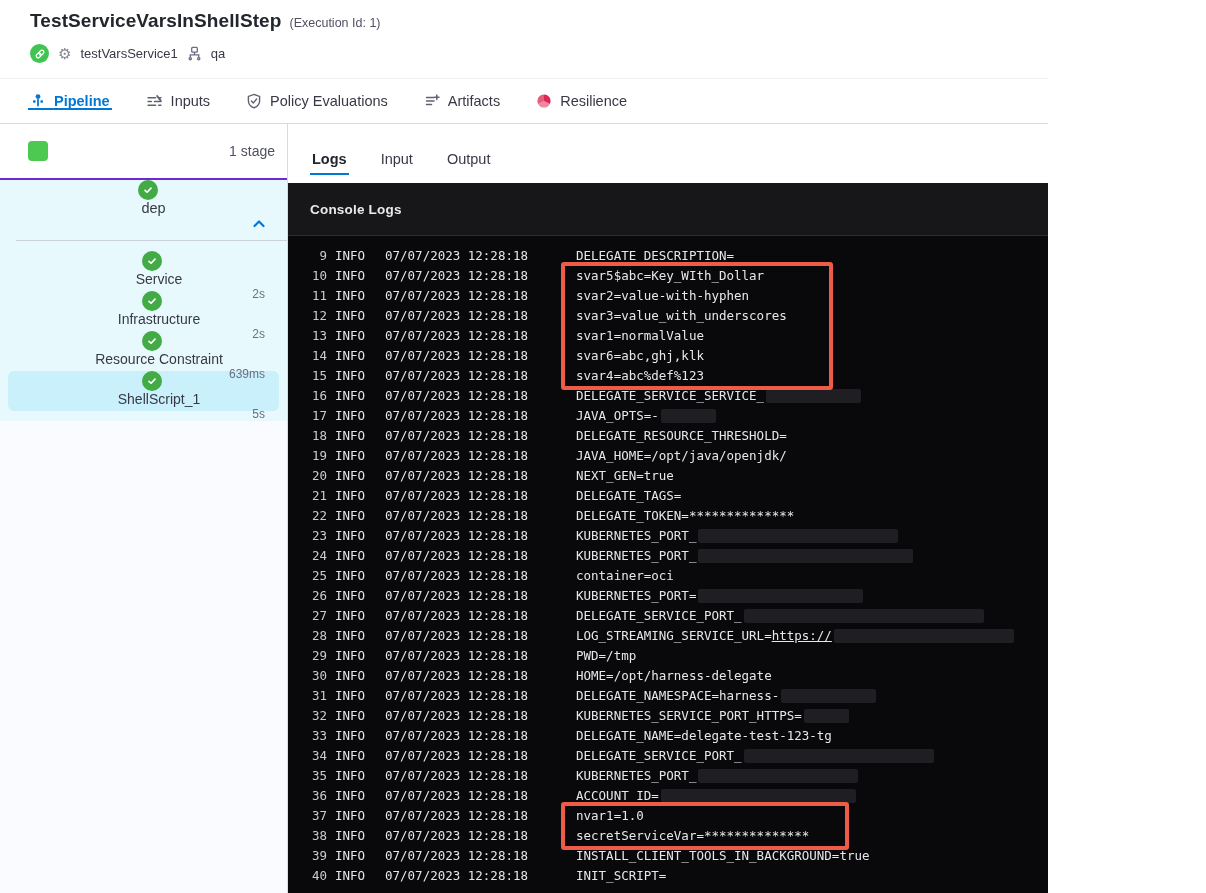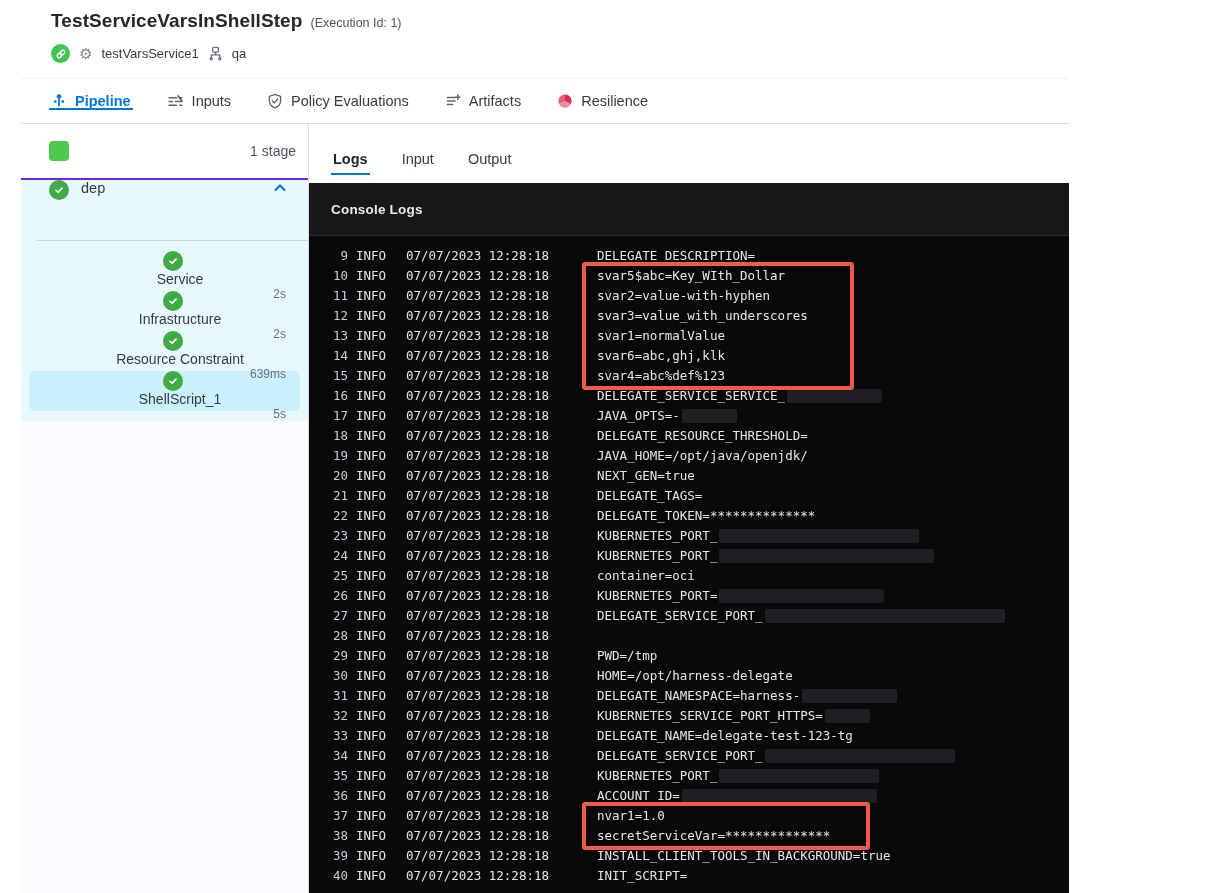--- a/index.html
+++ b/index.html
@@ -1,18 +1,18 @@
 <!DOCTYPE html>
 <html><head>
 <meta charset="utf-8">
 <style>
   * { margin:0; padding:0; box-sizing:border-box; }
   html,body { background:#fff; }
   body { font-family:"Liberation Sans", sans-serif; }
-  .app { position:relative; width:1048px; height:893px; overflow:hidden; background:#fff;margin-left:21px; }
+  .app { position:relative; width:1048px; height:893px; overflow:hidden; background:#fff; }
 
   
   .page-header { height:78px; background:#fff; padding:10px 0 0 30px; }
   .title-row { display:flex; align-items:baseline; gap:8px; }
   .title-row h1 { font-size:19px; font-weight:bold; color:#22272e; letter-spacing:.1px; }
   .exec-id { font-size:12.5px; color:#4f5162; }
   .meta-row { display:flex; align-items:center; gap:9px; margin-top:12px; }
   .svc-circle { width:19px; height:19px; border-radius:50%; background:#42c452; display:flex; align-items:center; justify-content:center; }
   .gear { font-size:15px; color:#858891; line-height:1; }
   .meta-label { font-size:13px; color:#383946; }
@@ -24,21 +24,21 @@
   .main-tab.active { color:#0278d5; font-weight:bold; }
   .main-tab.active::after { content:""; position:absolute; left:-2px; right:-2px; bottom:-1px; height:2px; background:#0278d5; }
 
   
   .content { display:flex; height:769px; }
   .sidebar { width:288px; border-right:1px solid #d9dae5; background:#fafbfe; display:flex; flex-direction:column; }
   .sidebar-header { height:56px; background:#fff; border-bottom:2px solid #6d28d9; display:flex; align-items:center; padding:0 12px 0 28px; }
   .stage-square { width:20px; height:20px; border-radius:4px; background:#4dc952; }
   .stage-count { margin-left:auto; font-size:14px; color:#4f5162; }
   .stage-block { background:#e8f9fd; padding-bottom:10px; }
-  .stage-row { height:60px; display:flex; align-items:flex-start; padding:0 20px 0 28px; cursor:pointer; }
+  .stage-row { height:60px; display:flex; align-items:center; padding:0 20px 0 28px; cursor:pointer;flex-direction:column; }
   .stage-name { margin-left:12px; font-size:14.5px; color:#383946; }
   .chev { margin-left:auto; display:flex; }
   .stage-sep { height:1px; background:#ccd2dd; margin-left:16px; }
   .steps { list-style:none; padding:10px 8px 0 8px; }
   .step-row { height:40px; display:flex; align-items:center; padding:0 14px 0 30px; border-radius:6px; cursor:pointer;flex-direction:column; }
   .step-row.selected { background:#c9f0fb; }
   .step-name { margin-left:15px; font-size:14px; color:#383946; }
   .step-dur { margin-left:auto; font-size:12px; color:#6b6d85; }
   .check { width:20px; height:20px; border-radius:50%; background:#42ab45; display:flex; align-items:center; justify-content:center; flex:0 0 auto; }
 
@@ -233,21 +233,21 @@
             <div class="log-line"><span class="log-num">18</span><span class="log-level">INFO</span><span class="log-time">07/07/2023 12:28:18</span><span class="log-msg"><span>DELEGATE_RESOURCE_THRESHOLD=</span></span></div>
             <div class="log-line"><span class="log-num">19</span><span class="log-level">INFO</span><span class="log-time">07/07/2023 12:28:18</span><span class="log-msg"><span>JAVA_HOME=/opt/java/openjdk/</span></span></div>
             <div class="log-line"><span class="log-num">20</span><span class="log-level">INFO</span><span class="log-time">07/07/2023 12:28:18</span><span class="log-msg"><span>NEXT_GEN=true</span></span></div>
             <div class="log-line"><span class="log-num">21</span><span class="log-level">INFO</span><span class="log-time">07/07/2023 12:28:18</span><span class="log-msg"><span>DELEGATE_TAGS=</span></span></div>
             <div class="log-line"><span class="log-num">22</span><span class="log-level">INFO</span><span class="log-time">07/07/2023 12:28:18</span><span class="log-msg"><span>DELEGATE_TOKEN=**************</span></span></div>
             <div class="log-line"><span class="log-num">23</span><span class="log-level">INFO</span><span class="log-time">07/07/2023 12:28:18</span><span class="log-msg"><span>KUBERNETES_PORT_</span><span class="redacted" style="width: 200px;"></span></span></div>
             <div class="log-line"><span class="log-num">24</span><span class="log-level">INFO</span><span class="log-time">07/07/2023 12:28:18</span><span class="log-msg"><span>KUBERNETES_PORT_</span><span class="redacted" style="width: 215px;"></span></span></div>
             <div class="log-line"><span class="log-num">25</span><span class="log-level">INFO</span><span class="log-time">07/07/2023 12:28:18</span><span class="log-msg"><span>container=oci</span></span></div>
             <div class="log-line"><span class="log-num">26</span><span class="log-level">INFO</span><span class="log-time">07/07/2023 12:28:18</span><span class="log-msg"><span>KUBERNETES_PORT=</span><span class="redacted" style="width: 165px;"></span></span></div>
             <div class="log-line"><span class="log-num">27</span><span class="log-level">INFO</span><span class="log-time">07/07/2023 12:28:18</span><span class="log-msg"><span>DELEGATE_SERVICE_PORT_</span><span class="redacted" style="width: 240px;"></span></span></div>
-            <div class="log-line"><span class="log-num">28</span><span class="log-level">INFO</span><span class="log-time">07/07/2023 12:28:18</span></div>
+            <div class="log-line"><span class="log-num">28</span><span class="log-level">INFO</span><span class="log-time">07/07/2023 12:28:18</span><span class="log-msg"><span>LOG_STREAMING_SERVICE_URL=</span><span class="log-link">https://</span><span class="redacted" style="width: 180px;"></span></span></div>
             <div class="log-line"><span class="log-num">29</span><span class="log-level">INFO</span><span class="log-time">07/07/2023 12:28:18</span><span class="log-msg"><span>PWD=/tmp</span></span></div>
             <div class="log-line"><span class="log-num">30</span><span class="log-level">INFO</span><span class="log-time">07/07/2023 12:28:18</span><span class="log-msg"><span>HOME=/opt/harness-delegate</span></span></div>
             <div class="log-line"><span class="log-num">31</span><span class="log-level">INFO</span><span class="log-time">07/07/2023 12:28:18</span><span class="log-msg"><span>DELEGATE_NAMESPACE=harness-</span><span class="redacted" style="width: 95px;"></span></span></div>
             <div class="log-line"><span class="log-num">32</span><span class="log-level">INFO</span><span class="log-time">07/07/2023 12:28:18</span><span class="log-msg"><span>KUBERNETES_SERVICE_PORT_HTTPS=</span><span class="redacted" style="width: 45px;"></span></span></div>
             <div class="log-line"><span class="log-num">33</span><span class="log-level">INFO</span><span class="log-time">07/07/2023 12:28:18</span><span class="log-msg"><span>DELEGATE_NAME=delegate-test-123-tg</span></span></div>
             <div class="log-line"><span class="log-num">34</span><span class="log-level">INFO</span><span class="log-time">07/07/2023 12:28:18</span><span class="log-msg"><span>DELEGATE_SERVICE_PORT_</span><span class="redacted" style="width: 190px;"></span></span></div>
             <div class="log-line"><span class="log-num">35</span><span class="log-level">INFO</span><span class="log-time">07/07/2023 12:28:18</span><span class="log-msg"><span>KUBERNETES_PORT_</span><span class="redacted" style="width: 160px;"></span></span></div>
             <div class="log-line"><span class="log-num">36</span><span class="log-level">INFO</span><span class="log-time">07/07/2023 12:28:18</span><span class="log-msg"><span>ACCOUNT_ID=</span><span class="redacted" style="width: 195px;"></span></span></div>
             <div class="log-line"><span class="log-num">37</span><span class="log-level">INFO</span><span class="log-time">07/07/2023 12:28:18</span><span class="log-msg"><span>nvar1=1.0</span></span></div>
             <div class="log-line"><span class="log-num">38</span><span class="log-level">INFO</span><span class="log-time">07/07/2023 12:28:18</span><span class="log-msg"><span>secretServiceVar=**************</span></span></div>

